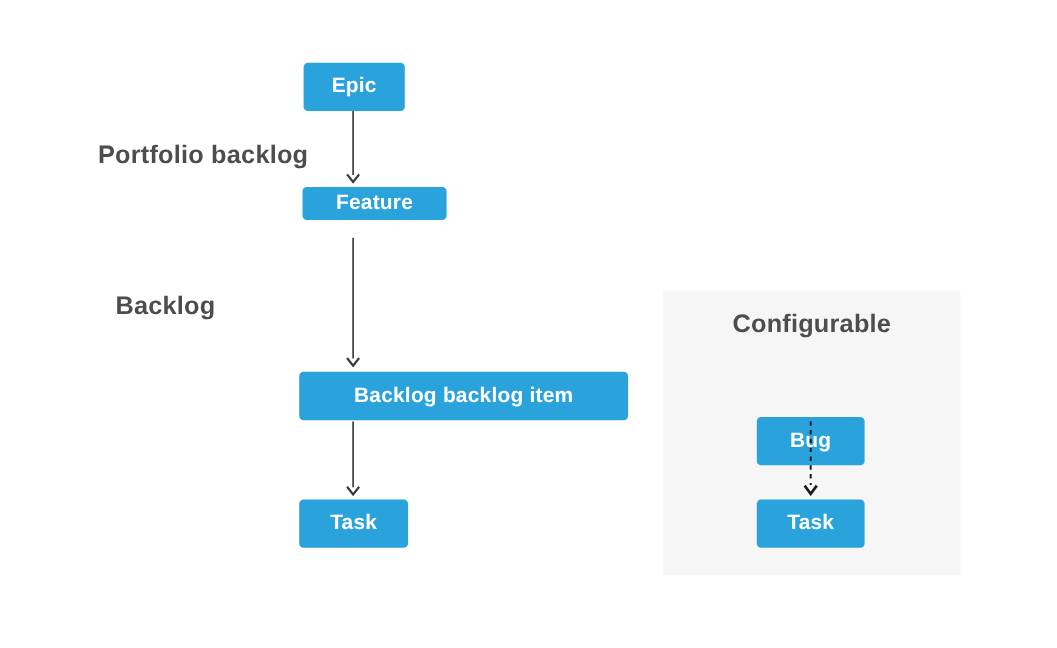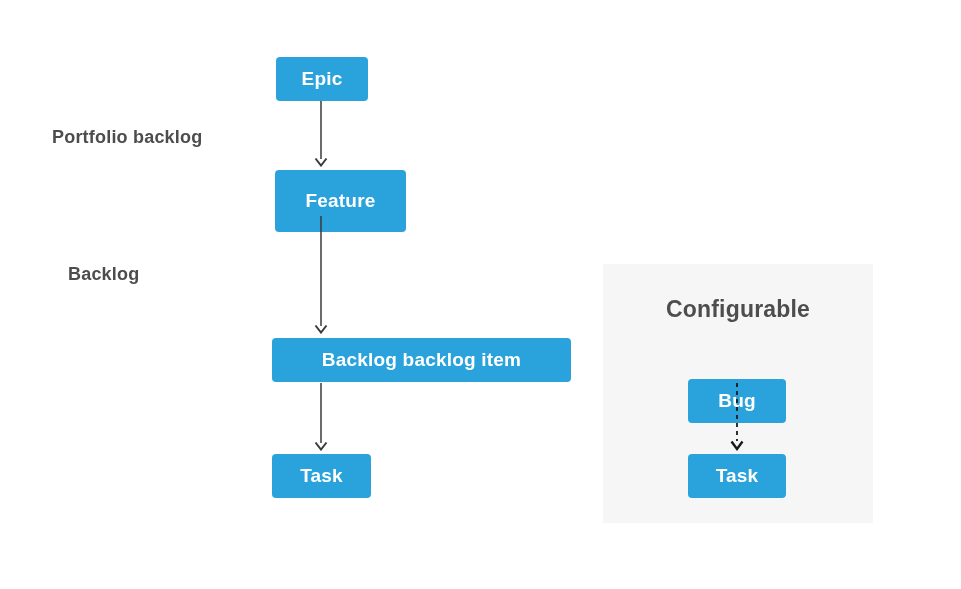--- a/index.html
+++ b/index.html
@@ -24,52 +24,52 @@
     border-radius: 4px;
     display: flex;
     align-items: center;
     justify-content: center;
     box-sizing: border-box;
     letter-spacing: 0.2px;
   }
   .side-label {
     position: absolute;
     color: #4d4d4d;
-    font-size: 18px;
+    font-size: 23px;
     font-weight: bold;
     white-space: nowrap;
     letter-spacing: 0.2px;
+    margin-left: 37px;
   }
   .panel {
     position: absolute;
     left: 603px;
     top: 264px;
     width: 270px;
     height: 259px;
     background: #f6f6f6;
   }
   .panel-title {
     position: absolute;
     left: 603px;
     top: 281px;
     width: 270px;
     text-align: center;
     color: #4d4d4d;
     font-size: 23px;
     font-weight: bold;
     letter-spacing: 0.2px;
-    margin-top: 15px;
   }
   .arrow {
     position: absolute;
     display: block;
   }
   
   .node-epic        { left: 276px; top: 57px;  width: 92px;  height: 44px; }
-  .node-feature     { left: 275px; top: 170px; width: 131px; height: 62px; }
+  .node-feature     { left: 275px; top: 170px; width: 131px; height: 30px; }
   .node-pbi         { left: 272px; top: 338px; width: 299px; height: 44px; }
   .node-task        { left: 272px; top: 454px; width: 99px;  height: 44px; }
   .node-bug         { left: 688px; top: 338px; width: 98px;  height: 44px; margin-top: 41px; }
   .node-config-task { left: 688px; top: 454px; width: 98px;  height: 44px; }
   .label-portfolio  { left: 52px; top: 127px; }
   .label-backlog    { left: 68px; top: 264px; }
 </style>
 </head>
 <body>
 

